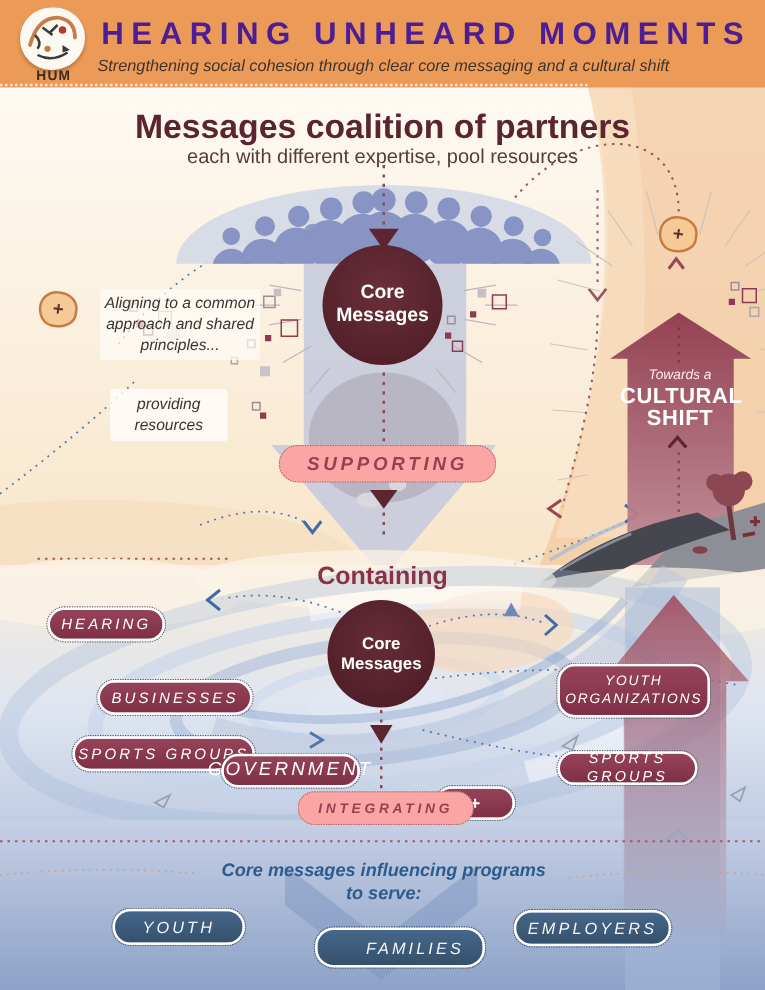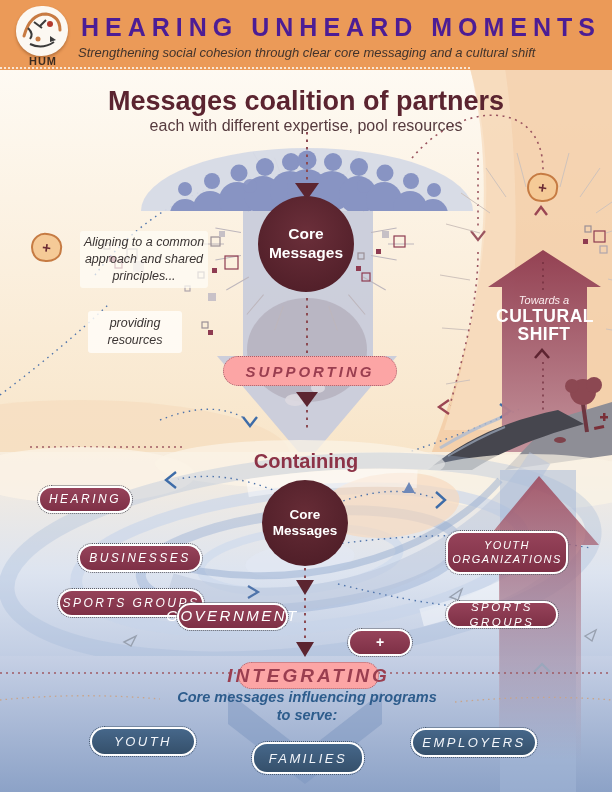--- a/index.html
+++ b/index.html
@@ -42,21 +42,21 @@
          border-radius:48% 52% 55% 45%/52% 48% 45% 55%;display:flex;align-items:center;
          justify-content:center;color:#6B2A33;font-weight:bold;font-size:15px;line-height:1;
          transform:rotate(8deg);}
   .splat-l{left:31px;top:233px;}
   .splat-r{left:527px;top:173px;}
   
   .wpill{background:#fca5a5;border:1.6px dotted #A4606B;border-radius:15px;
          display:flex;align-items:center;justify-content:center;
          color:#9A3E50;font-weight:bold;font-style:italic;letter-spacing:3px;}
   .supporting{left:223px;top:356px;width:172px;height:28px;font-size:15px;}
-  .integrating{left:238px;top:662px;width:139px;height:25px;font-size:19px;}
+  .integrating{left:238px;top:633px;width:139px;height:25px;font-size:11px;}
   
   .mpill{background:linear-gradient(#96435A,#7E3046);border:2.5px solid #fff;outline:1.3px dotted #5E5E66;
          border-radius:14px;display:flex;align-items:center;justify-content:center;text-align:center;
          color:#fff;font-style:italic;font-size:12px;letter-spacing:2.5px;line-height:1.25;}
   .p-schools{left:38px;top:486px;width:90px;height:23px;}
   .p-business{left:78px;top:544px;width:120px;height:24px;}
   .p-sports{left:58px;top:589px;width:142px;height:24px;}
   .p-gov{left:177px;top:603px;width:107px;height:23px;font-size:15px;}
   .p-youthorg{left:446px;top:531px;width:118px;height:39px;font-size:11px;letter-spacing:1.5px;}
   .p-faith{left:446px;top:601px;width:108px;height:23px;font-size:11.5px;}
@@ -65,21 +65,21 @@
   .cs-pre{left:496px;top:294px;width:96px;text-align:center;font-size:11px;font-style:italic;color:#FBEDEF;}
   .cs-title{left:496px;top:307px;width:96px;text-align:center;font-size:17.5px;font-weight:bold;
             color:#fff;line-height:1.05;letter-spacing:.5px;}
   
   .prog-caption{left:130px;top:688px;width:354px;text-align:center;font-size:14.5px;font-weight:bold;
                 font-style:italic;color:#2D5C8C;line-height:1.25;}
   .bpill{background:linear-gradient(#46678A,#35506B);border:2.5px solid #fff;outline:1.3px dotted #44586E;
          border-radius:15px;display:flex;align-items:center;justify-content:center;
          color:#F2F5FA;font-style:italic;font-size:13px;letter-spacing:2.5px;}
   .p-youth{left:90px;top:727px;width:102px;height:25px;}
-  .p-families{left:252px;top:742px;width:108px;height:28px;}
+  .p-families{left:252px;top:742px;width:108px;height:28px;padding-left:24px;}
   .p-employers{left:411px;top:728px;width:122px;height:25px;}
   svg.art{position:absolute;left:0;top:0;}
 </style>
 </head>
 <body>
 
 <div class="page">
 
   <svg class="art" width="612" height="792" viewBox="0 0 612 792">
     <defs>

